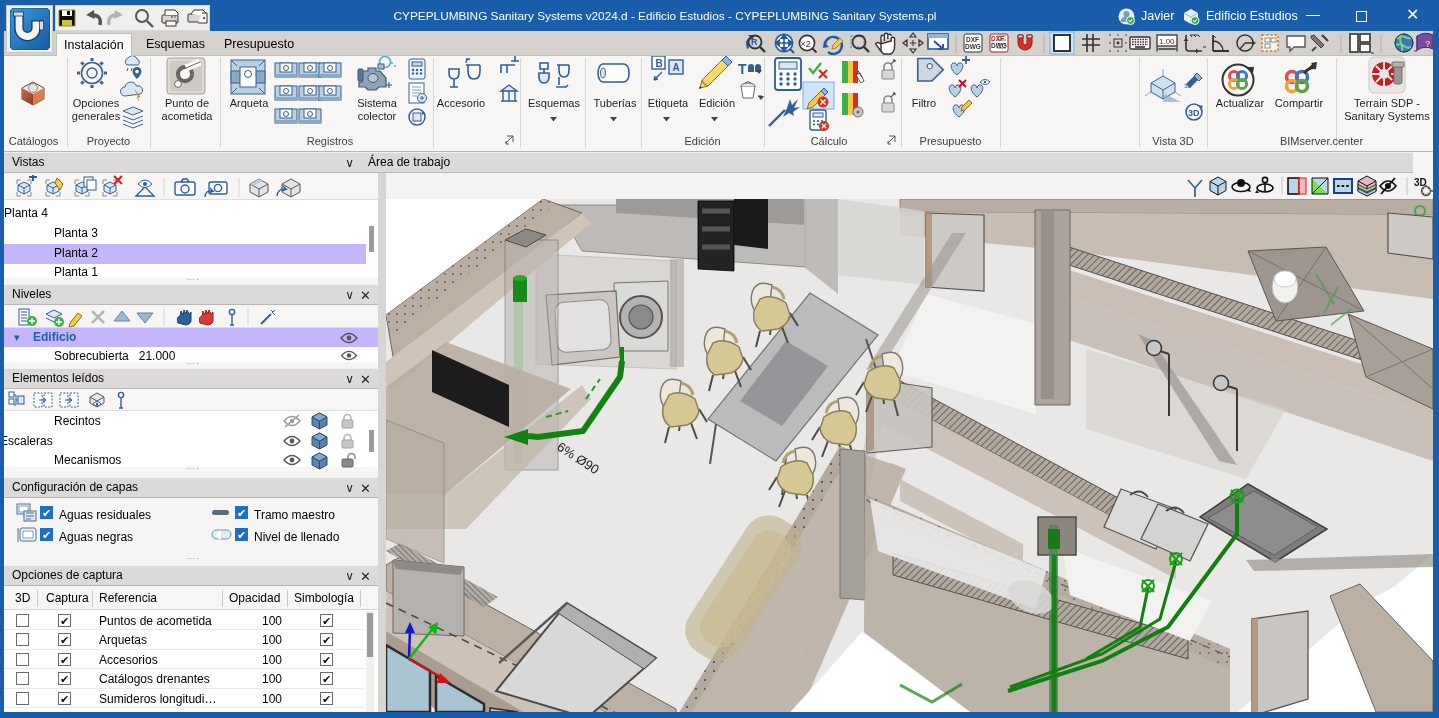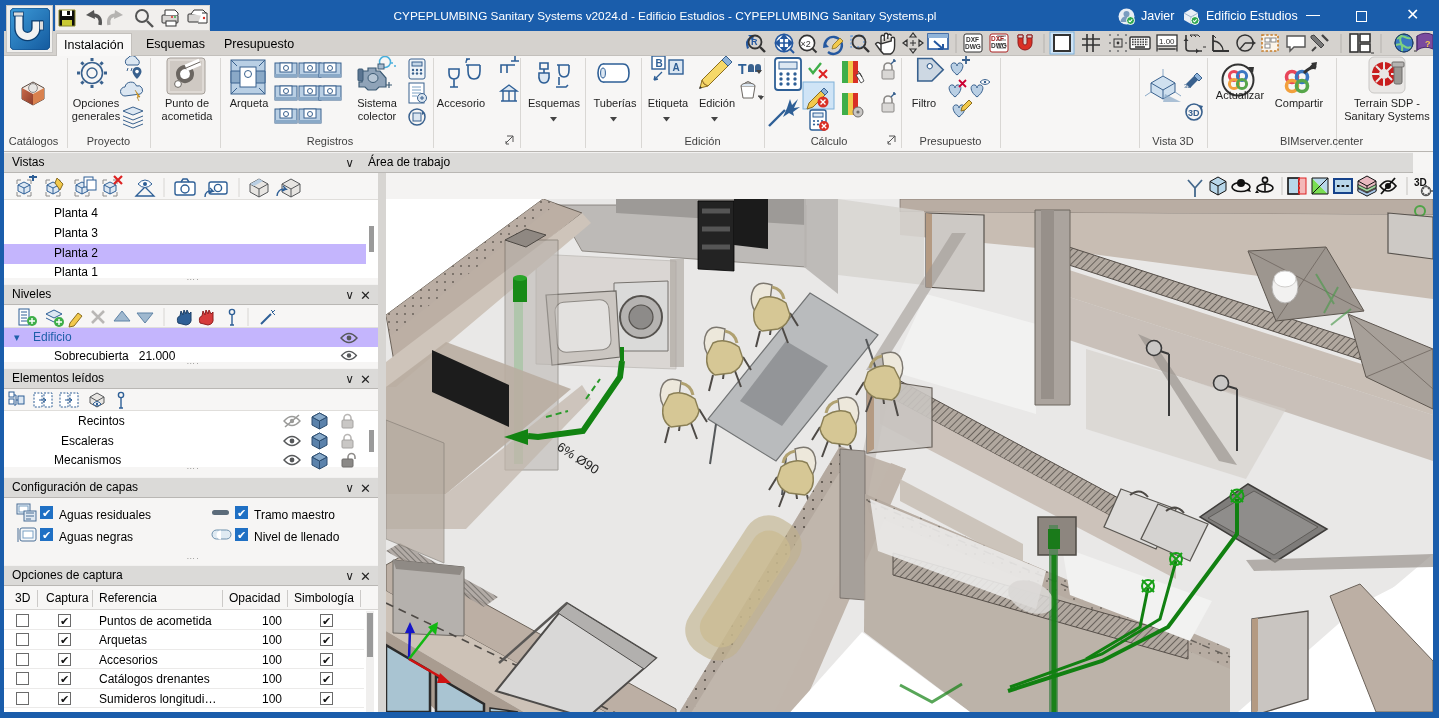--- a/index.html
+++ b/index.html
@@ -620,21 +620,21 @@
 <div class="abs bcap" style="left:66px;top:97px;width:60px">Opciones<br>generales</div>
 <div class="abs bcap" style="left:155px;top:97px;width:64px">Punto de<br>acometida</div>
 <div class="abs bcap" style="left:223px;top:97px;width:52px">Arqueta</div>
 <div class="abs bcap" style="left:348px;top:97px;width:58px">Sistema<br>colector</div>
 <div class="abs bcap" style="left:432px;top:97px;width:58px">Accesorio</div>
 <div class="abs bcap" style="left:525px;top:97px;width:58px">Esquemas</div>
 <div class="abs bcap" style="left:590px;top:97px;width:50px">Tuberías</div>
 <div class="abs bcap" style="left:644px;top:97px;width:48px">Etiqueta</div>
 <div class="abs bcap" style="left:694px;top:97px;width:46px">Edición</div>
 <div class="abs bcap" style="left:906px;top:97px;width:36px">Filtro</div>
-<div class="abs bcap" style="left:1212px;top:89px;width:56px">Actualizar</div>
+<div class="abs bcap" style="left:1212px;top:97px;width:56px">Actualizar</div>
 <div class="abs bcap" style="left:1271px;top:97px;width:56px">Compartir</div>
 <div class="abs bcap" style="left:1340px;top:97px;width:94px">Terrain SDP -<br>Sanitary Systems</div>
 
 <div class="abs hdr" style="left:4px;width:374px">Vistas<span style="position:absolute;right:24px;top:1px;font-size:12px;color:#222">∨</span><span style="position:absolute;right:7px;top:1px;font-size:13px;color:#222">✕</span></div>
 <div class="abs hdr" style="left:360px;width:1053px">Área de trabajo</div>
 
 <div class="abs ptool" style="left:4px;top:173px;width:374px;height:27px"></div>
 <div class="abs" id="vistastools" style="left:4px;top:175px">
 <svg width="374" height="25" viewBox="0 0 374 25">
 <defs>
@@ -684,21 +684,21 @@
         <path d="M-9 -4L0 -9 4 -7 -5 -2z" fill="#b9cfe4"></path>
       </g>
 <g transform="translate(287,13)">
         <path d="M-9 -4 0 -9 9 -4 9 4 0 9 -9 4z" fill="#e7e5e2" stroke="#56585a"></path>
         <path d="M-9 -4l9 5 9-5M0 1v8" stroke="#56585a" fill="none"></path>
         <path d="M-14 8q1-8 9-7l-3-3m3 3l-4 2" stroke="#2e5f96" fill="none" stroke-width="1.4"></path>
       </g>
 </svg></div>
 
 <div class="abs" style="left:4px;top:200px;width:374px;height:78px;background:#fff"></div>
-<div class="abs lrow" style="left:4px;top:204px;width:362px;padding-left:50px">Planta 4</div>
+<div class="abs lrow" style="left:4px;top:204px;width:362px;">Planta 4</div>
 <div class="abs lrow" style="left:4px;top:224px;width:362px;padding-left:50px">Planta 3</div>
 <div class="abs lrow sel" style="left:4px;top:244px;width:362px;padding-left:50px">Planta 2</div>
 <div class="abs lrow" style="left:4px;top:263px;width:362px;padding-left:50px;height:15px;overflow:hidden">Planta 1</div>
 <div class="abs" style="left:369px;top:226px;width:5px;height:26px;background:#9a9a9a"></div>
 <div class="abs grip" style="left:4px;top:272px">….</div>
 
 <div class="abs hdr" style="left:4px;top:284px;width:374px">Niveles<span style="position:absolute;right:24px;top:1px;font-size:12px;color:#222">∨</span><span style="position:absolute;right:7px;top:1px;font-size:13px;color:#222">✕</span></div>
 <div class="abs ptool" style="left:4px;top:306px;width:374px;height:22px"></div>
 <div class="abs" id="nivelestools" style="left:4px;top:306px">
 <svg width="374" height="22" viewBox="0 0 374 22">
@@ -738,21 +738,21 @@
         <path d="M0 -2v10M-2 8h4" stroke="#2e5f96" stroke-width="1.4"></path>
       </g>
 <path d="M244 2v18" stroke="#d8d6d3"></path>
 <g transform="translate(263,11)">
         <path d="M-6 7 4 -3" stroke="#2e5f96" stroke-width="2"></path>
         <path d="M5 -4l3-3M4 -7l2 2M8 -2l-2-2" stroke="#2e5f96"></path>
       </g>
 </svg></div>
 <div class="abs lrow sel" style="left:4px;top:328px;width:374px">
     <span style="position:absolute;left:10px;top:0;color:#1f5fa9;font-size:11px">▾</span>
-    <span style="position:absolute;left:29px;top:0;color:#1f5fa9;font-weight:normal">Edificio</span>
+    <span style="position:absolute;left:29px;top:0;color:#1f5fa9;font-weight:bold">Edificio</span>
   </div>
 <div class="abs" style="left:4px;top:347px;width:374px;height:15px;background:#fff;overflow:hidden">
   <div class="lrow" style="padding-left:50px">Sobrecubierta&nbsp;&nbsp;&nbsp;21.000</div>
   </div>
 <div class="abs grip" style="left:4px;top:356px">….</div>
 
 <div class="abs hdr" style="left:4px;top:368px;width:374px">Elementos leídos<span style="position:absolute;right:24px;top:1px;font-size:12px;color:#222">∨</span><span style="position:absolute;right:7px;top:1px;font-size:13px;color:#222">✕</span></div>
 <div class="abs ptool" style="left:4px;top:390px;width:374px;height:21px"></div>
 <div class="abs" id="elemtools" style="left:4px;top:390px">
 <svg width="374" height="21" viewBox="0 0 374 21">
@@ -777,22 +777,22 @@
         <path d="M-7 -3l7 4 7-4M0 1v6" stroke="#56585a" fill="none"></path>
         <path d="M-4 4q4-5 8 0q-4 4-8 0z" fill="#fff" stroke="#2e5f96"></path>
         <circle cx="0" cy="4" r="1.2" fill="#2e5f96"></circle>
       </g>
 <g transform="translate(117,10)">
         <circle cx="0" cy="-5" r="2.6" fill="none" stroke="#2e5f96" stroke-width="1.4"></circle>
         <path d="M0 -2v10M-2 8h4" stroke="#2e5f96" stroke-width="1.4"></path>
       </g>
 </svg></div>
 <div class="abs" style="left:4px;top:411px;width:374px;height:56px;background:#fff"></div>
-<div class="abs lrow" style="left:4px;top:412px;width:360px;padding-left:74px">Recintos</div>
-<div class="abs lrow" style="left:11px;top:432px;width:360px;padding-left:50px">Escaleras</div>
+<div class="abs lrow" style="left:4px;top:412px;width:360px;padding-left:50px">Recintos</div>
+<div class="abs lrow" style="left:0;top:432px;width:360px;">Escaleras</div>
 <div class="abs lrow" style="left:4px;top:451px;width:360px;padding-left:50px">Mecanismos</div>
 <div class="abs" id="elemrowicons" style="left:0;top:0">
   
   <svg class="abs" style="left:281px;top:414px" width="22" height="14" viewBox="0 0 22 14">
       <path d="M3 7q8-9 16 0q-8 9-16 0z" fill="none" stroke="#9a9a98" stroke-width="1.4"></path>
       <circle cx="11" cy="7" r="2.2" fill="#9a9a98"></circle>
       <path d="M4 13 L18 1" stroke="#9a9a98" stroke-width="1.6"></path>
     </svg>
   <svg class="abs" style="left:281px;top:434px" width="22" height="14" viewBox="0 0 22 14">
       <path d="M3 7q8-9 16 0q-8 9-16 0z" fill="none" stroke="#56585a" stroke-width="1.4"></path>

